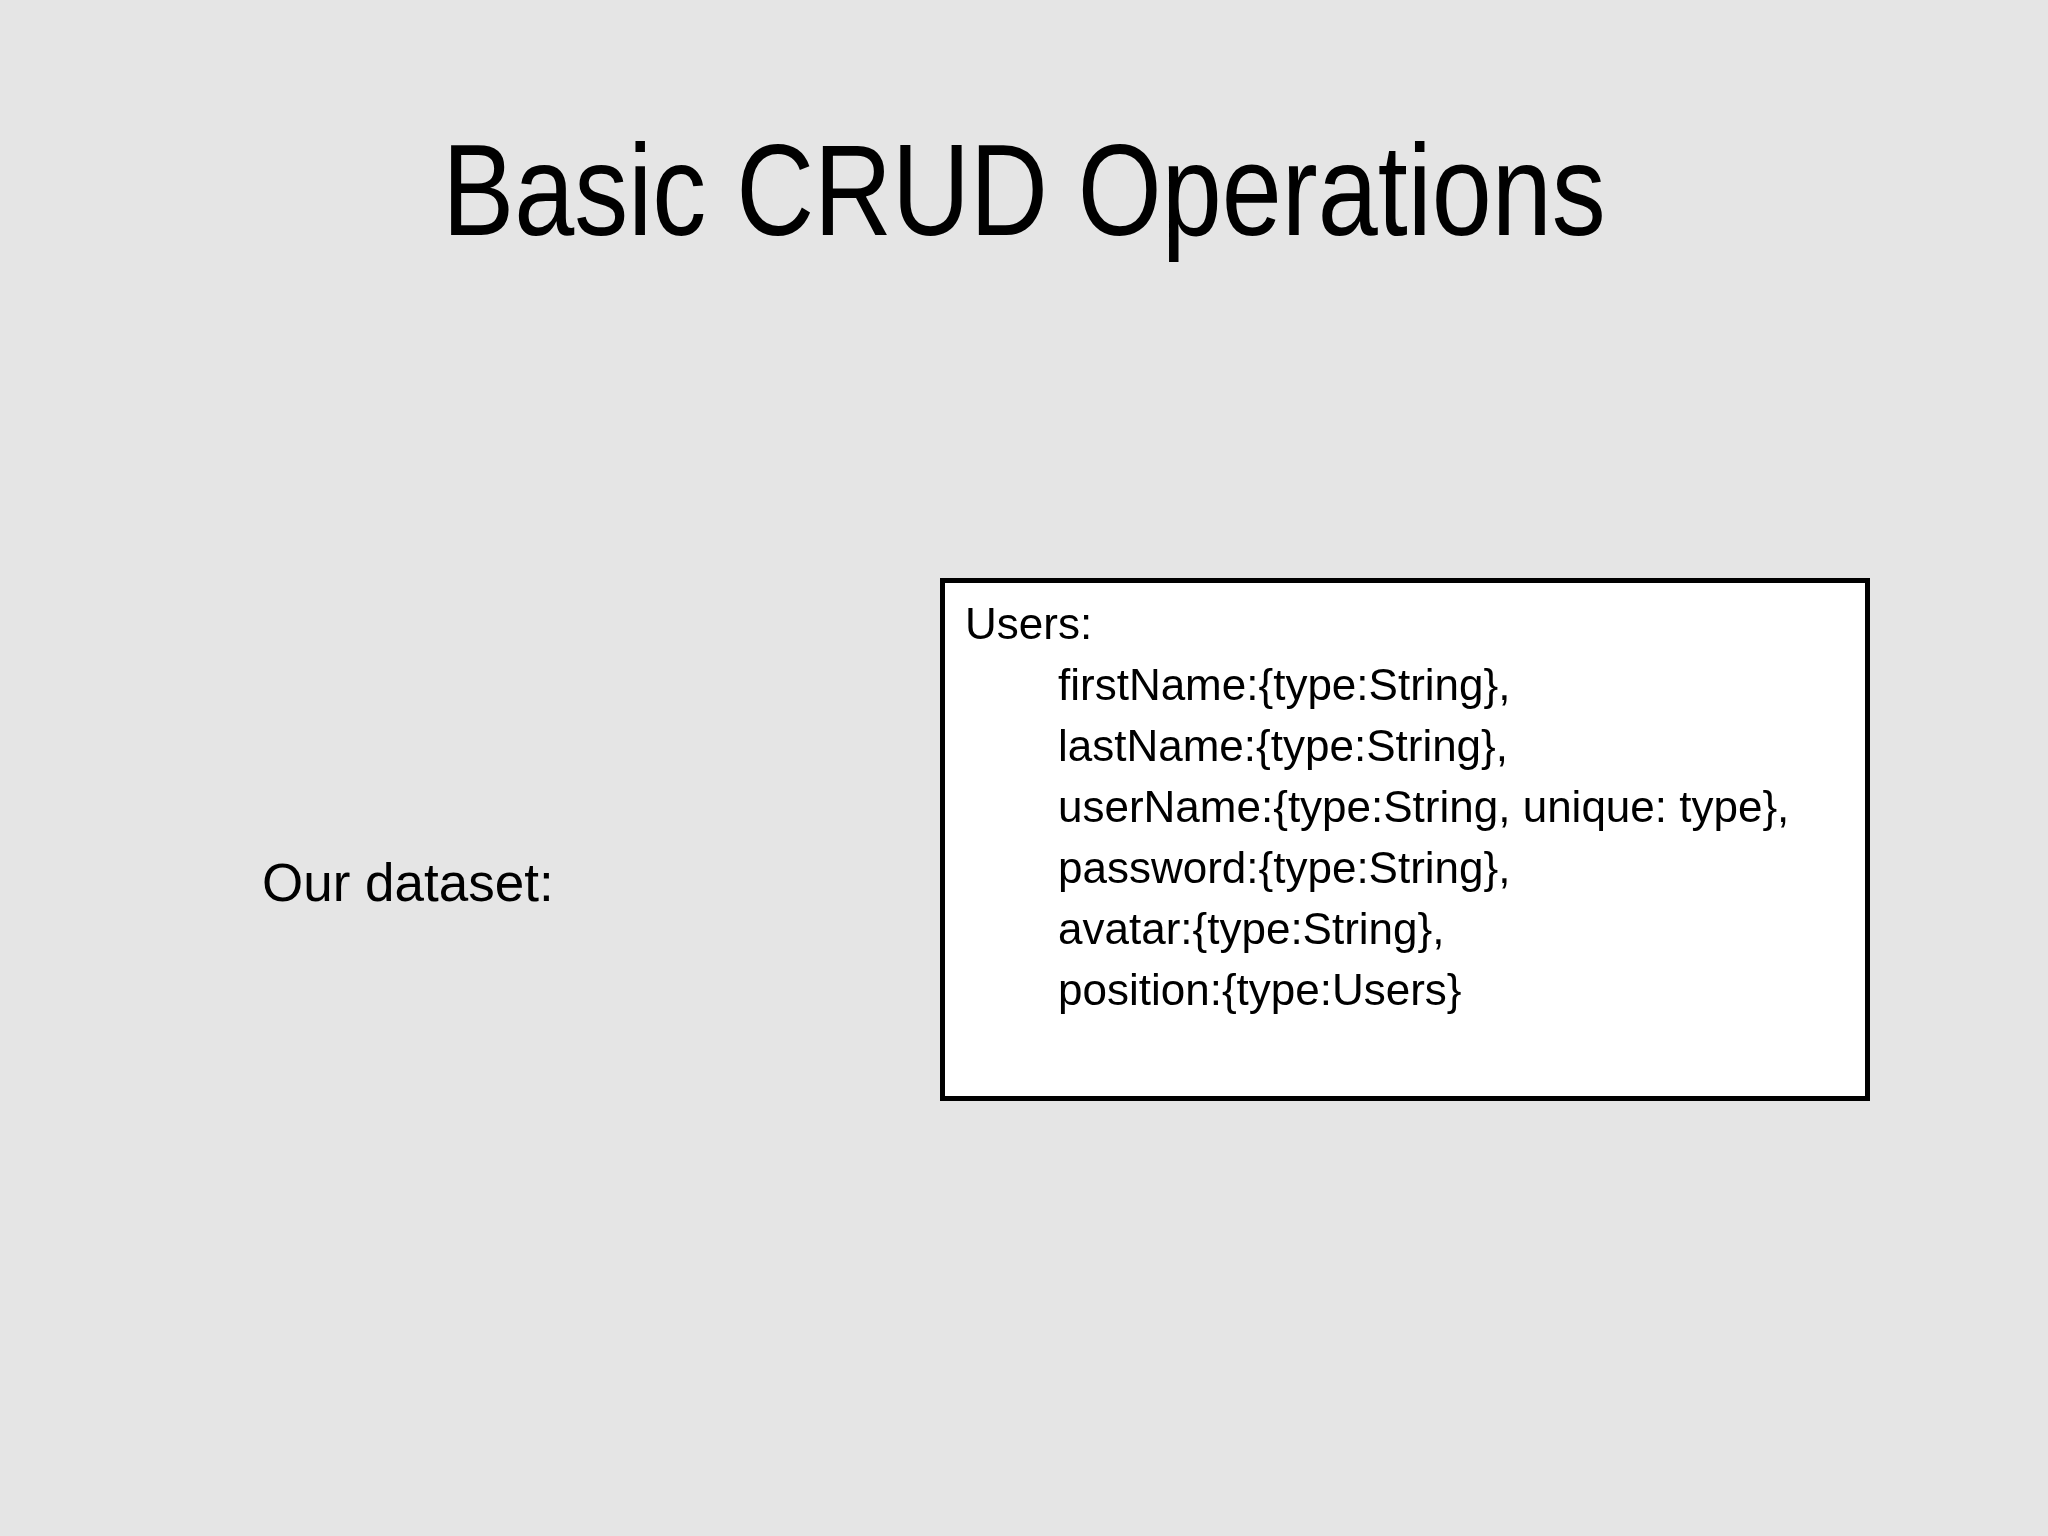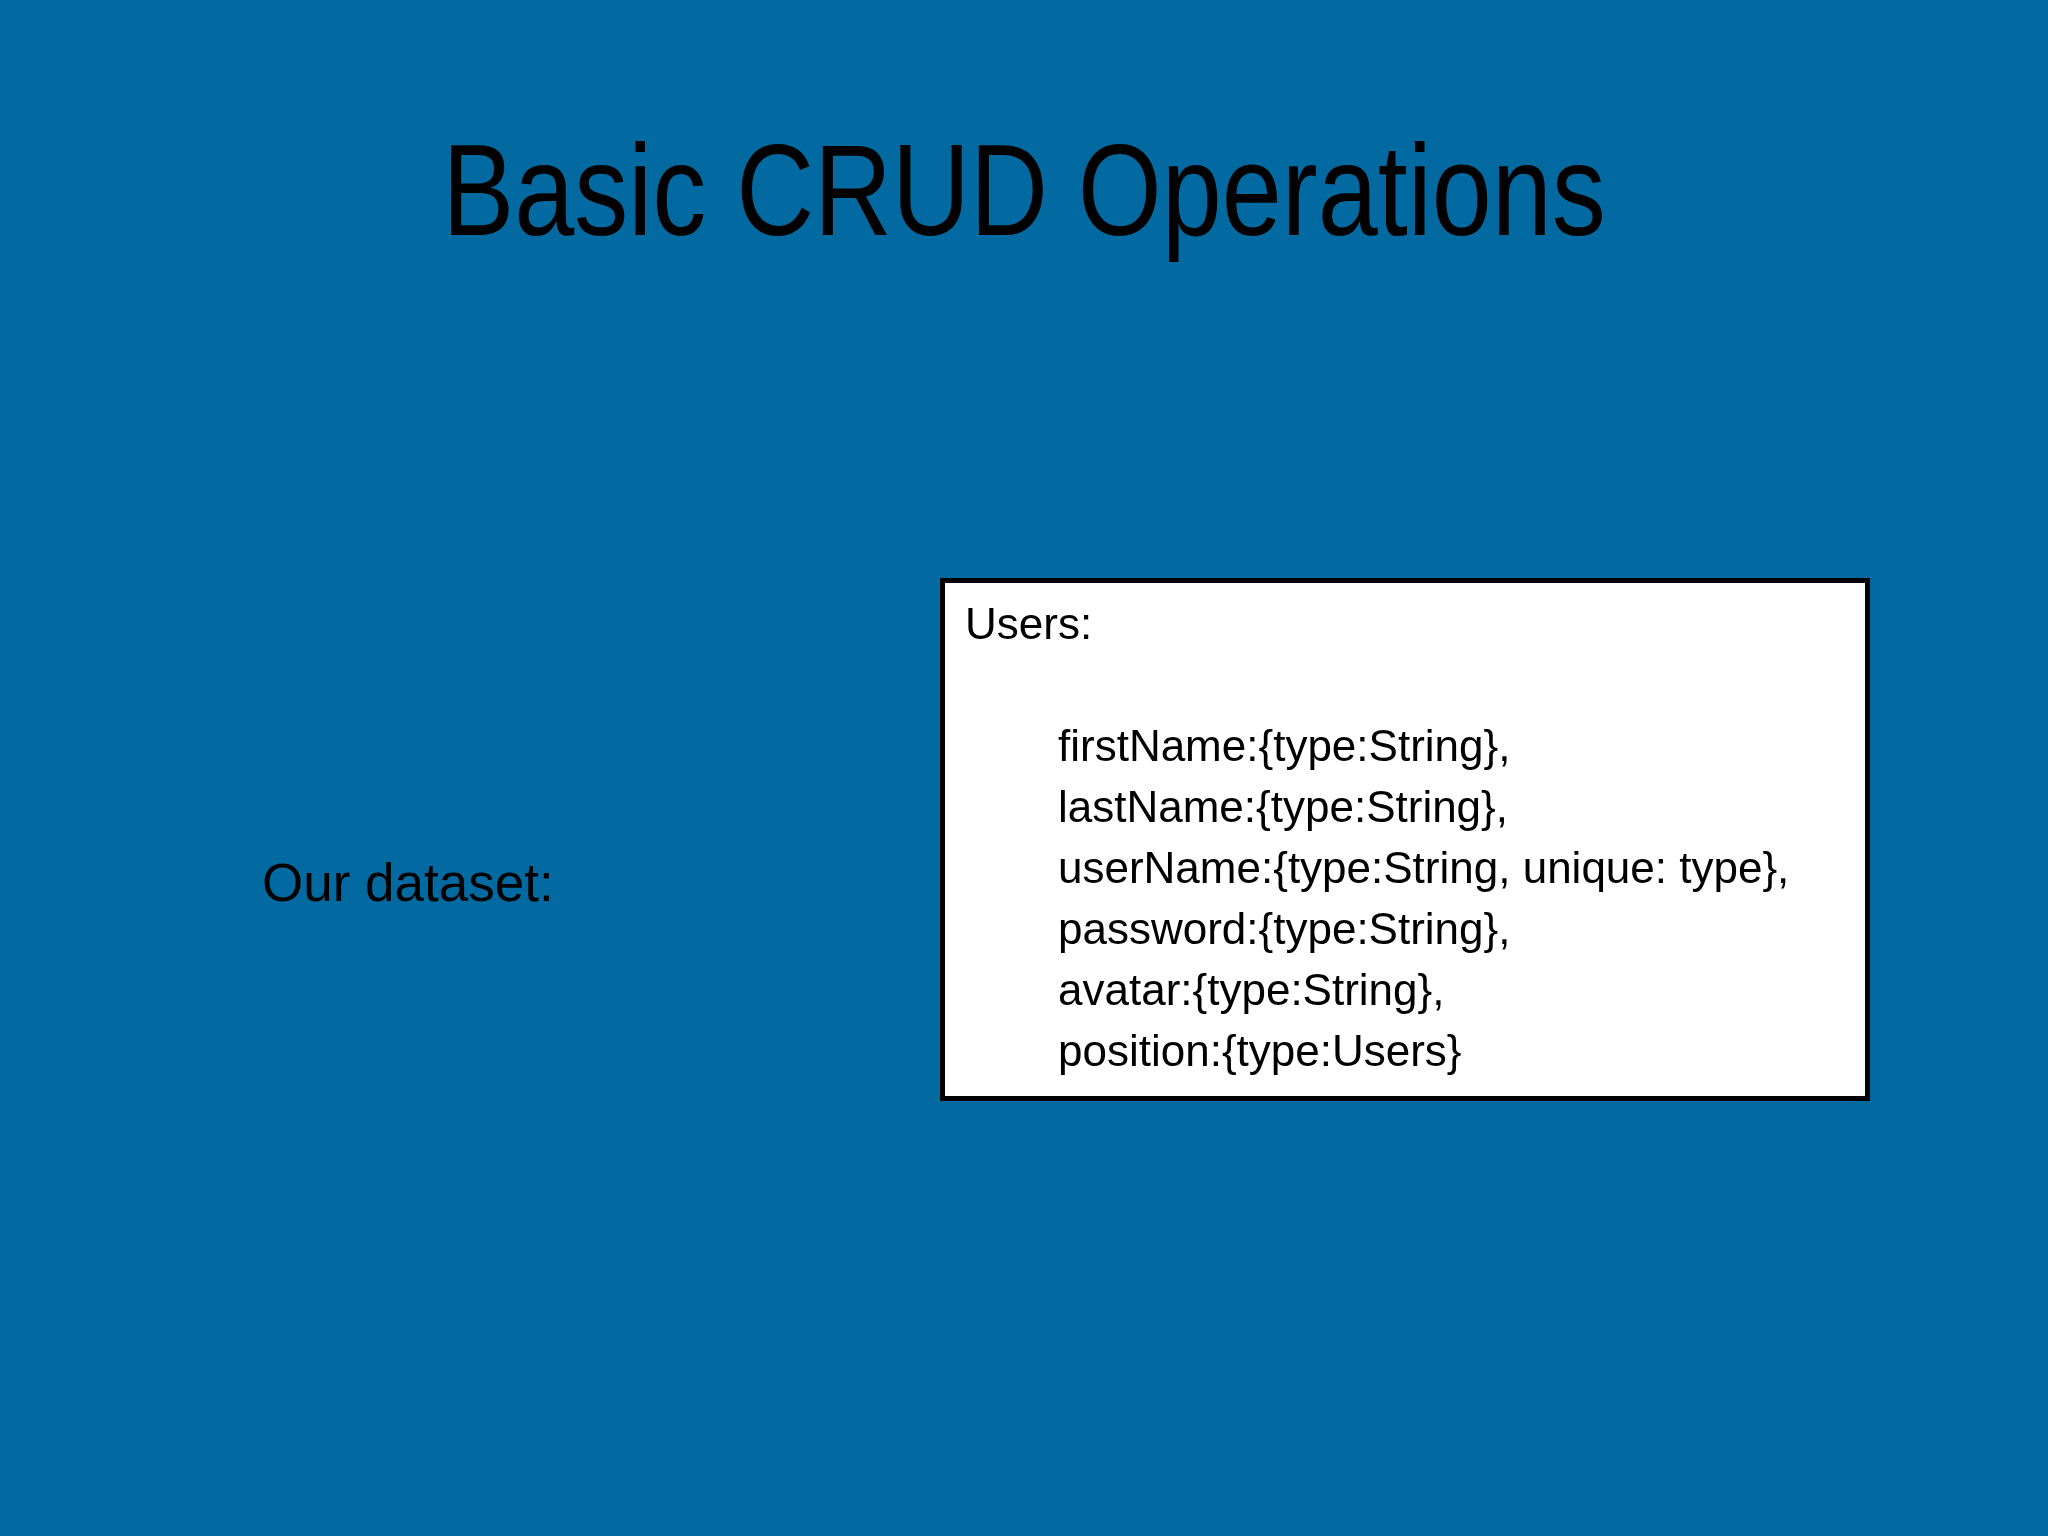--- a/index.html
+++ b/index.html
@@ -4,21 +4,21 @@
 <style>
   html, body {
     margin: 0;
     padding: 0;
     background: #ffffff;
   }
   .slide {
     position: relative;
     width: 2048px;
     height: 1536px;
-    background: #0369a1;
+    background: #e5e5e5;
     overflow: hidden;
     font-family: "Liberation Sans", "DejaVu Sans", sans-serif;
     color: #000000;
   }
   .slide-title {
     position: absolute;
     top: 112px;
     left: 0;
     width: 100%;
     margin: 0;
@@ -51,21 +51,20 @@
     border: 5px solid #000000;
     background: #ffffff;
     padding: 10px 20px 0 20px;
   }
   .dataset-box-heading {
     font-size: 44px;
     line-height: 61px;
     white-space: nowrap;
   }
   .dataset-fields {
-    margin-top: 61px;
     margin-left: 93px;
   }
   .dataset-field-line {
     font-size: 44px;
     line-height: 61px;
     white-space: nowrap;
   }
 </style>
 </head>
 <body>

